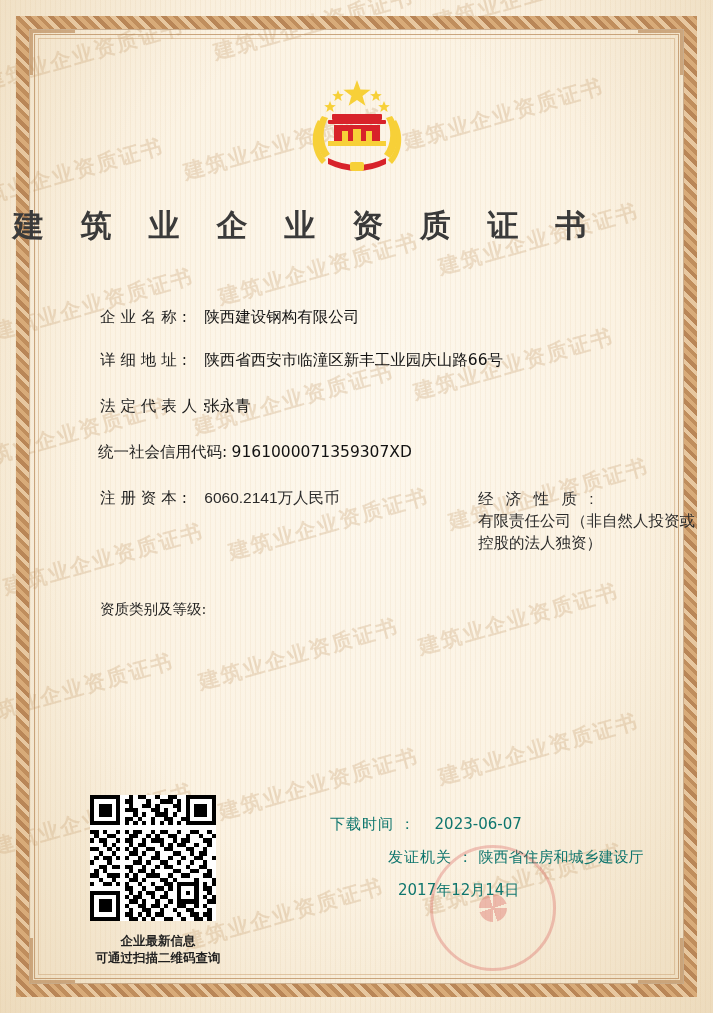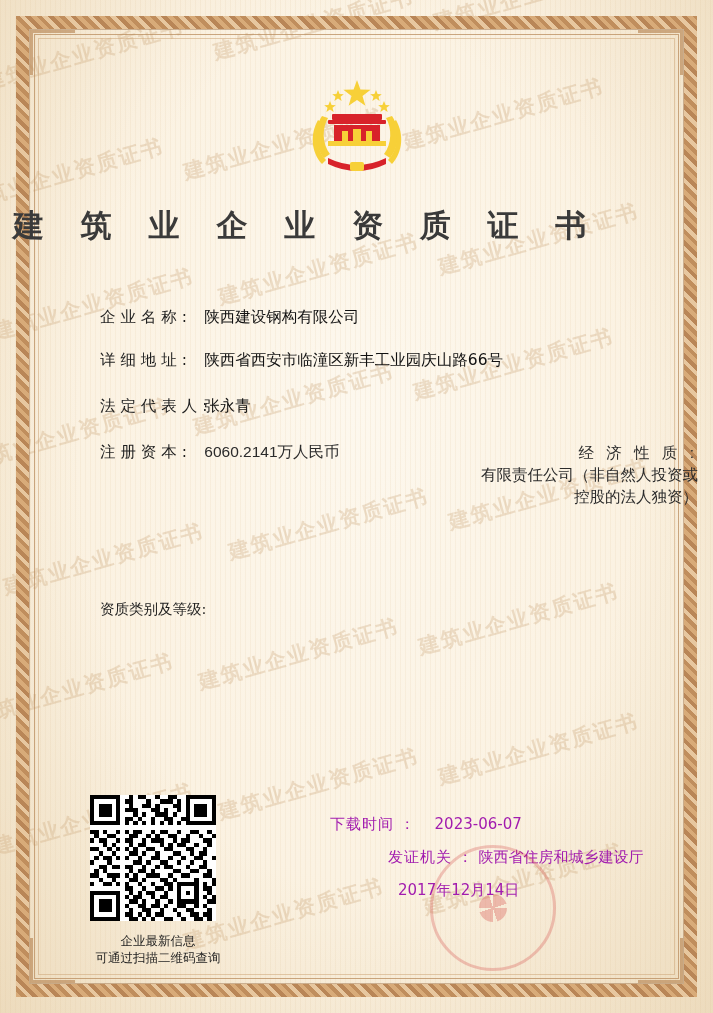--- a/index.html
+++ b/index.html
@@ -159,21 +159,20 @@
   .cap-val { display:inline-block; }
   .nature-lbl { display:inline-block; margin-left: 14px; letter-spacing: 4px; }
   .nature-val { display:inline-block; }
   .nature-wrap {
     position: absolute;
     left: 378px;
     top: 0;
     width: 220px;
     white-space: normal;
     line-height: 22px;
-    text-align: right;
   }
 
   .row-cert .lbl { width: 100px; }
   .valid-lbl { display:inline-block; margin-left: 36px; letter-spacing: 4px; }
 
   
   .qual-title {
     position: absolute;
     left: 100px;
     top: 600px;
@@ -191,20 +190,21 @@
     letter-spacing: 0.3px;
     font-family: "DejaVu Sans", sans-serif;
   }
 
   
   .qr-wrap {
     position: absolute;
     left: 90px;
     top: 795px;
     width: 136px;
+    font-weight: bold;
   }
   .qr {
     width: 126px;
     height: 126px;
     background: #fff;
     padding: 0;
     image-rendering: pixelated;
   }
   .qr-cap {
     margin-top: 7px;
@@ -214,21 +214,21 @@
     color: #1f1f1f;
     font-family: "DejaVu Sans", sans-serif;
   }
 
   
   .foot {
     position: absolute;
     left: 330px;
     top: 815px;
     font-size: 15px;
-    color: #a21caf;
+    color: #0f766e;
     font-family: "DejaVu Sans", sans-serif;
   }
   .foot .frow {
     margin-bottom: 14px;
     white-space: nowrap;
   }
   .foot .fl { letter-spacing: 1px; }
   .foot .fv { }
   .seal {
     position: absolute;
@@ -342,20 +342,24 @@
     <div class="row r2" style="margin-bottom:26px;">
       <span class="lbl">详 细 地 址 :</span>
       <span class="val">陕西省西安市临潼区新丰工业园庆山路66号</span>
     </div>
 
     <div class="row r3" style="margin-bottom:26px;">
       <span class="lbl">法 定 代 表 人 :</span>
       <span class="val">张永青</span>
     </div>
 
+    <div class="row r4" style="margin-bottom:26px; margin-left:-2px;">
+      <span class="lbl">统一社会信用代码:</span>
+      <span class="val">9161000071359307XD</span>
+    </div>
 
     <div class="row row-cap" style="margin-bottom:38px;">
       <span class="lbl">注 册 资 本 :</span>
       <span class="cap-val">6060.2141万人民币</span>
       <span class="nature-wrap">
         <span class="nature-lbl" style="margin-left:0;">经 济 性 质 :</span>
         <span class="nature-val">有限责任公司（非自然人投资或控股的法人独资）</span>
       </span>
     </div>
 

